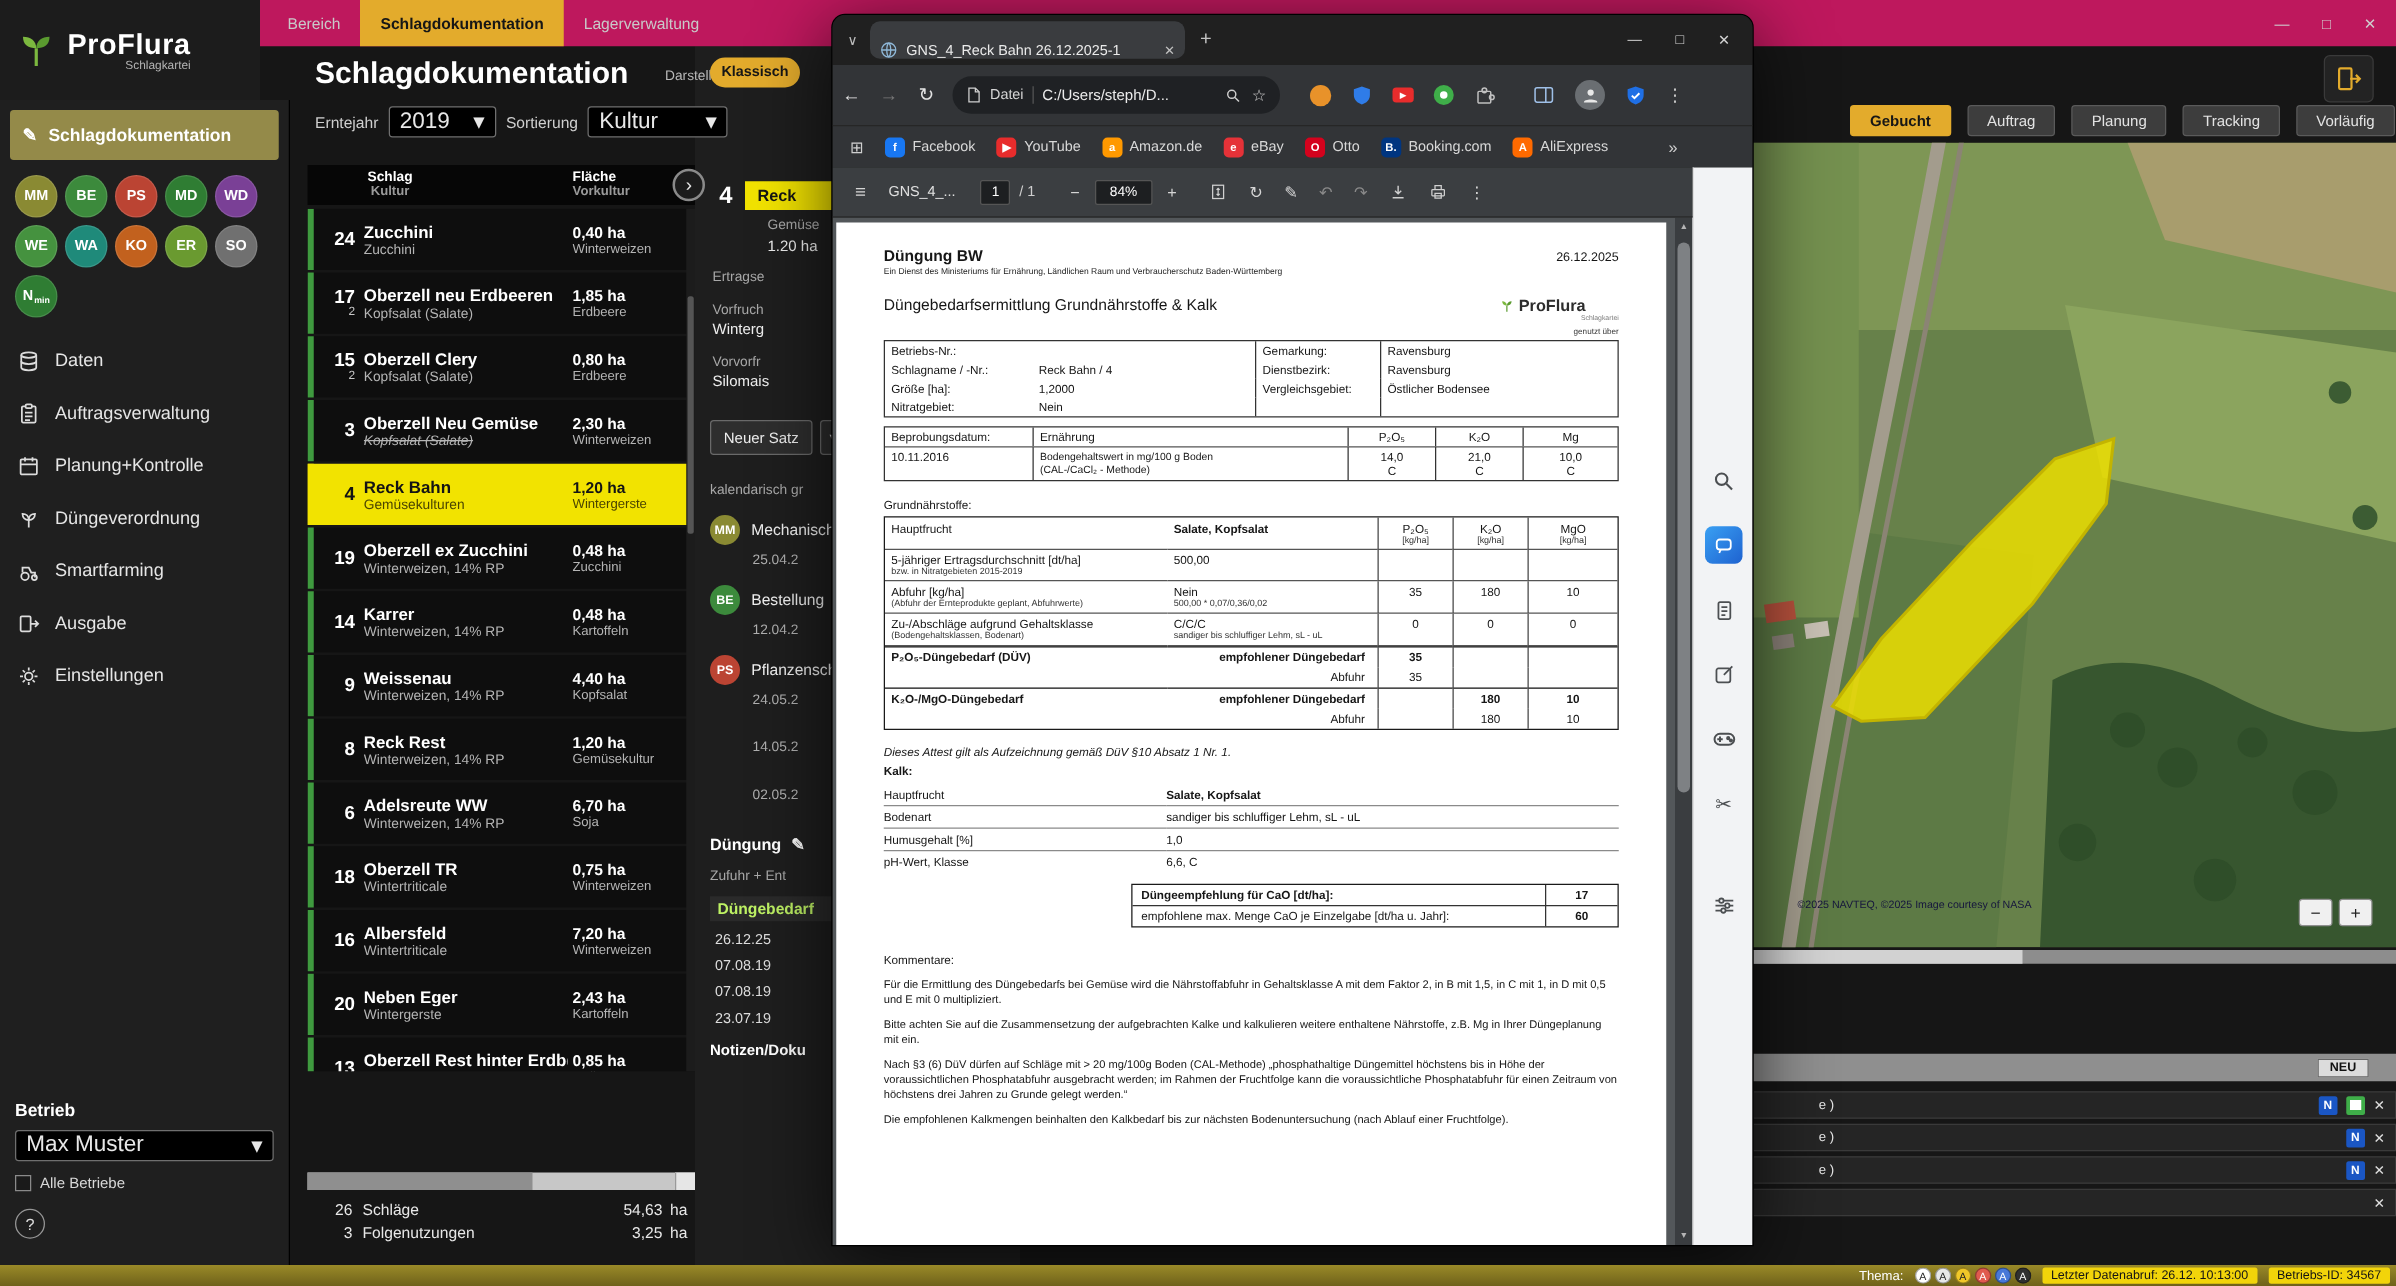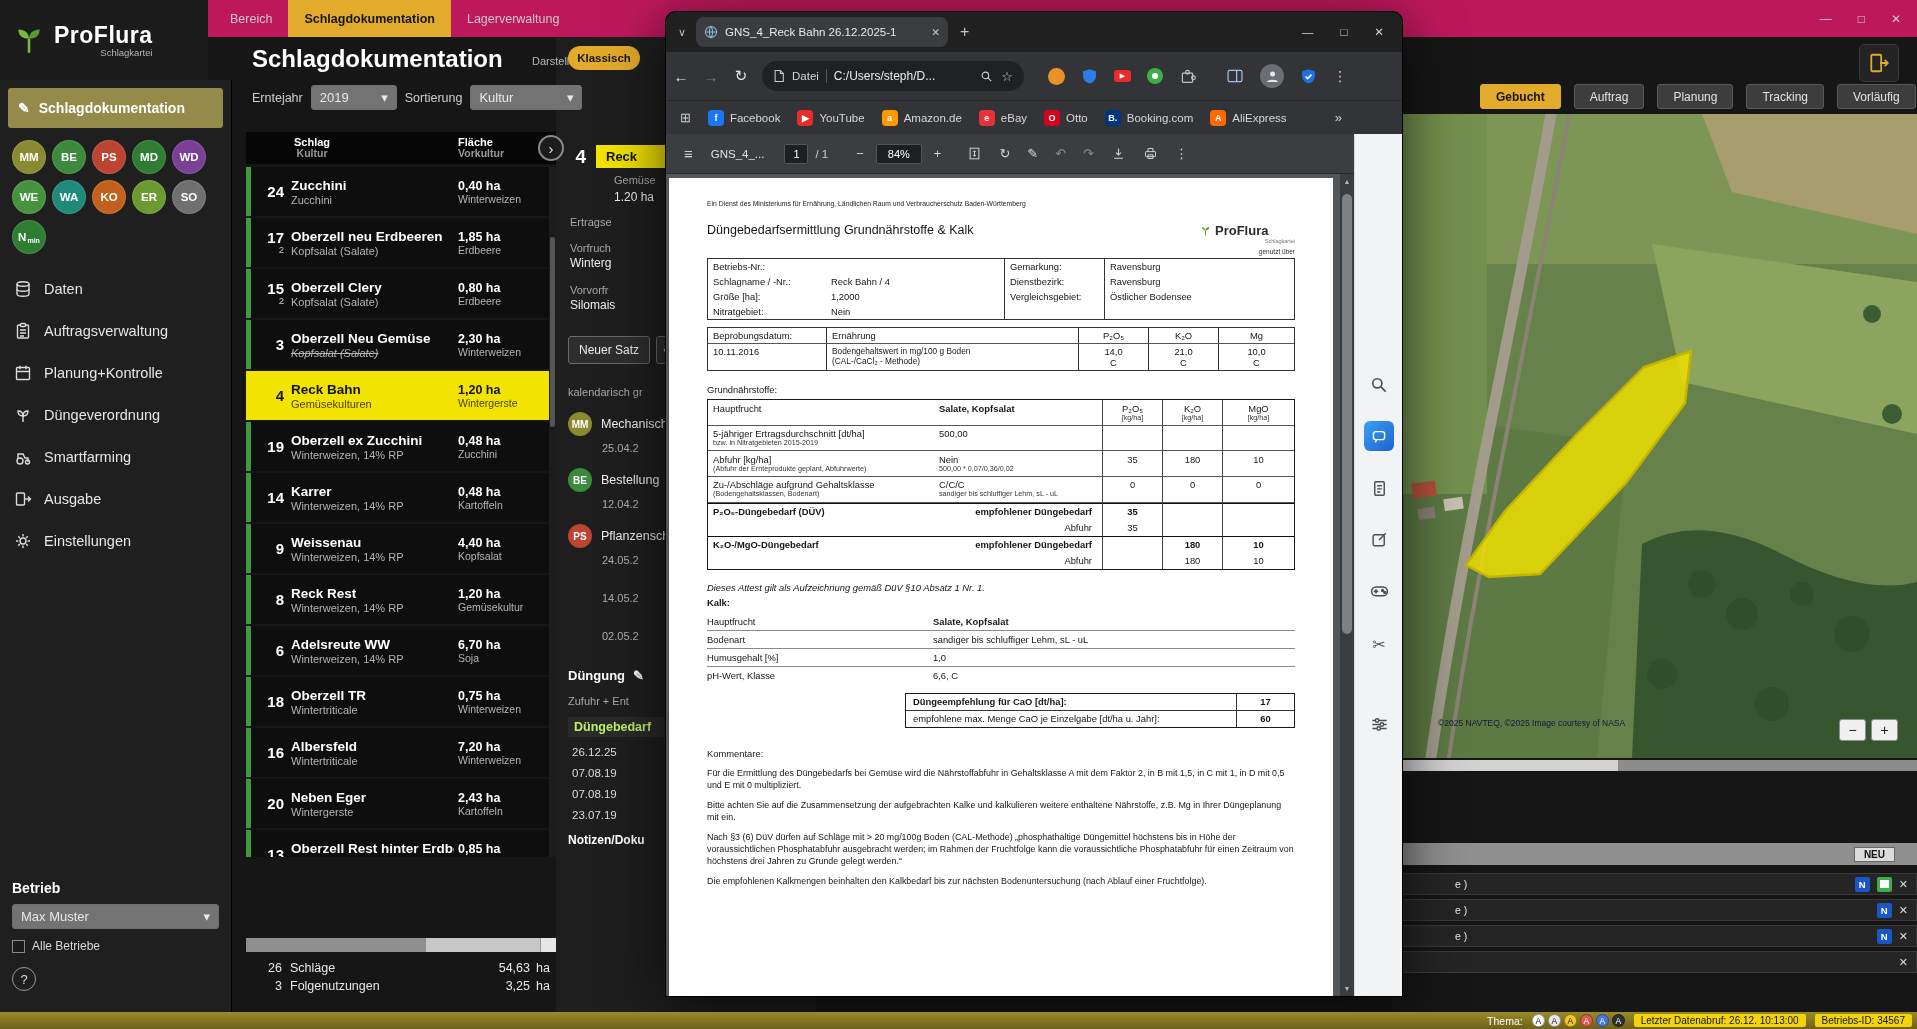--- a/index.html
+++ b/index.html
@@ -22,21 +22,21 @@
 #sidebar{position:absolute;left:0;top:80px;width:232px;height:932px;background:#1f1f1f;z-index:21;border-right:1px solid #000}
 #sb-active{margin:8px 8px 0 8px;height:40px;background:#948a49;border-radius:3px;display:flex;align-items:center;gap:9px;padding:0 10px;color:#fff;font-size:14px;font-weight:bold;cursor:pointer}
 #badges{display:flex;flex-wrap:wrap;gap:6px;padding:12px 10px 0 12px;width:220px}
 .badge{width:34px;height:34px;border-radius:50%;display:flex;align-items:center;justify-content:center;color:#fff;font-size:11.5px;font-weight:bold;cursor:pointer;box-shadow:inset 0 0 0 1px rgba(255,255,255,.12)}
 .badge .bsub{font-size:7px;margin-top:6px;margin-left:1px}
 #sb-menu{margin-top:14px}
 .sb-item{height:42px;display:flex;align-items:center;gap:12px;padding:0 14px;color:#e6e6e6;font-size:14.5px;cursor:pointer}
 .sb-item svg{flex:0 0 auto}
 #sb-bottom{position:absolute;left:12px;right:12px;top:800px}
 #betrieb-label{color:#fff;font-size:14px;font-weight:bold}
-.select{display:flex;align-items:center;justify-content:space-between;background:#737373;border:1px solid #6f6f6f;border-radius:3px;color:#e8e8e8;font-size:13px;padding:0 8px;height:25px;cursor:pointer}
+.select{display:flex;justify-content:space-between;background:#000000;border:1px solid #6f6f6f;border-radius:3px;color:#e8e8e8;font-size:18px;padding:0 8px;height:25px;cursor:pointer}
 #betrieb-select{margin-top:8px}
 #alle-row{display:flex;align-items:center;gap:7px;margin-top:10px;color:#d8d8d8;font-size:12px}
 #alle-check{width:13px;height:13px;border:1px solid #8a8a8a;background:#1a1a1a;cursor:pointer}
 #help-circ{margin-top:14px;width:24px;height:24px;border:1.5px solid #979797;border-radius:50%;color:#ddd;display:flex;align-items:center;justify-content:center;font-size:13px;cursor:pointer}
 
 
 #listcol{position:absolute;left:246px;top:37px;width:310px;height:975px;z-index:5}
 #list-title{position:absolute;left:6px;top:8px;font-size:24px;font-weight:bold;color:#fff;white-space:nowrap}
 #darst{position:absolute;left:286px;top:18px;font-size:11px;color:#b9b9b9;white-space:nowrap}
 #klassisch{position:absolute;left:322px;top:9px;width:72px;height:24px;background:#e3ab2c;border:none;border-radius:12px;font-size:11.5px;font-weight:bold;color:#161616;cursor:pointer;font-family:inherit}
@@ -130,21 +130,21 @@
 #statusbar{position:absolute;left:0;top:1012px;width:1917px;height:17px;background:linear-gradient(#9a8a28,#6e611a);z-index:55;display:flex;align-items:center;justify-content:flex-end;gap:9px;padding-right:5px}
 #thema{color:#fff;font-size:10.5px}
 #dots{display:flex;gap:3px}
 .tdot{width:13px;height:13px;border-radius:50%;font-size:8.5px;display:flex;align-items:center;justify-content:center;cursor:pointer;border:1px solid rgba(0,0,0,.35)}
 .sb-chip{background:#f2d40a;color:#141414;font-size:10px;padding:1px 7px;border-radius:2px;white-space:nowrap;cursor:pointer}
 
 
 #browser{position:absolute;left:666px;top:12px;width:736px;height:984px;z-index:50;border-radius:10px 10px 0 0;overflow:hidden;background:#202020;box-shadow:0 12px 60px rgba(0,0,0,.7),0 0 0 1px #000}
 #tabstrip{height:40px;background:#202020;display:flex;align-items:center;position:relative}
 #tab-search{color:#bdbdbd;font-size:11px;margin-left:12px;cursor:pointer}
-#btab{margin-left:10px;width:252px;height:30px;background:#3a3c3f;border-radius:8px;display:flex;align-items:center;gap:7px;padding:0 8px;cursor:pointer}
+#btab{margin-left:10px;width:252px;height:30px;background:#3a3c3f;border-radius:8px;display:flex;align-items:flex-end;gap:7px;padding:0 8px;cursor:pointer}
 #btab-title{flex:1;min-width:0;font-size:11.5px;color:#eaeaea;white-space:nowrap;overflow:hidden;text-overflow:ellipsis}
 #btab-close{color:#c3c3c3;font-size:10.5px;cursor:pointer}
 #newtab{margin-left:12px;color:#c3c3c3;font-size:16px;cursor:pointer}
 #bwinctl{position:absolute;right:0;top:0;height:40px;display:flex;align-items:center;gap:27px;padding:0 18px;color:#d3d3d3;font-size:11.5px}
 #bwinctl span{cursor:pointer}
 #btoolbar{height:48px;background:#323437;display:flex;align-items:center;position:relative}
 .bnav{font-size:15px;color:#e2e2e2;width:30px;text-align:center;cursor:pointer}
 .bnav.dim{color:#7a7a7a}
 #addrbar{margin-left:6px;width:262px;height:30px;background:#1f2124;border-radius:15px;display:flex;align-items:center;gap:7px;padding:0 11px;cursor:text}
 #datei-lbl{font-size:11.5px;color:#d5d5d5}
@@ -974,20 +974,24 @@
           <rect x="4" y="9" width="16" height="8" rx="1"></rect>
             <path d="M8 9V4h8v5 M8 14h8v6H8z"></path>
         </svg>
         <span class="pdficon">⋮</span>
       </div>
     </div>
 
     <div id="pdfarea">
       <div id="page">
 
+        <div class="pg-row">
+          <span id="pg-h1">Düngung BW</span>
+          <span id="pg-date">26.12.2025</span>
+        </div>
         <div id="pg-min">Ein Dienst des Ministeriums für Ernährung, Ländlichen Raum und Verbraucherschutz Baden-Württemberg</div>
 
         <div id="pg-titlerow">
           <span id="pg-title">Düngebedarfsermittlung Grundnährstoffe &amp; Kalk</span>
           <span id="pg-logo">
             <span class="plt">
               <svg width="13" height="13" viewBox="0 0 24 24">
                 <path d="M12 21v-9" stroke="#5a9a2f" stroke-width="1.8" fill="none"></path>
                 <path d="M12 12C12 8 9 5.5 5 5.5 5 9.5 8 12 12 12z" fill="#7cb83f"></path>
                 <path d="M12 12c0-4 3-6.5 7-6.5 0 4-3 6.5-7 6.5z" fill="#5a9a2f"></path>

